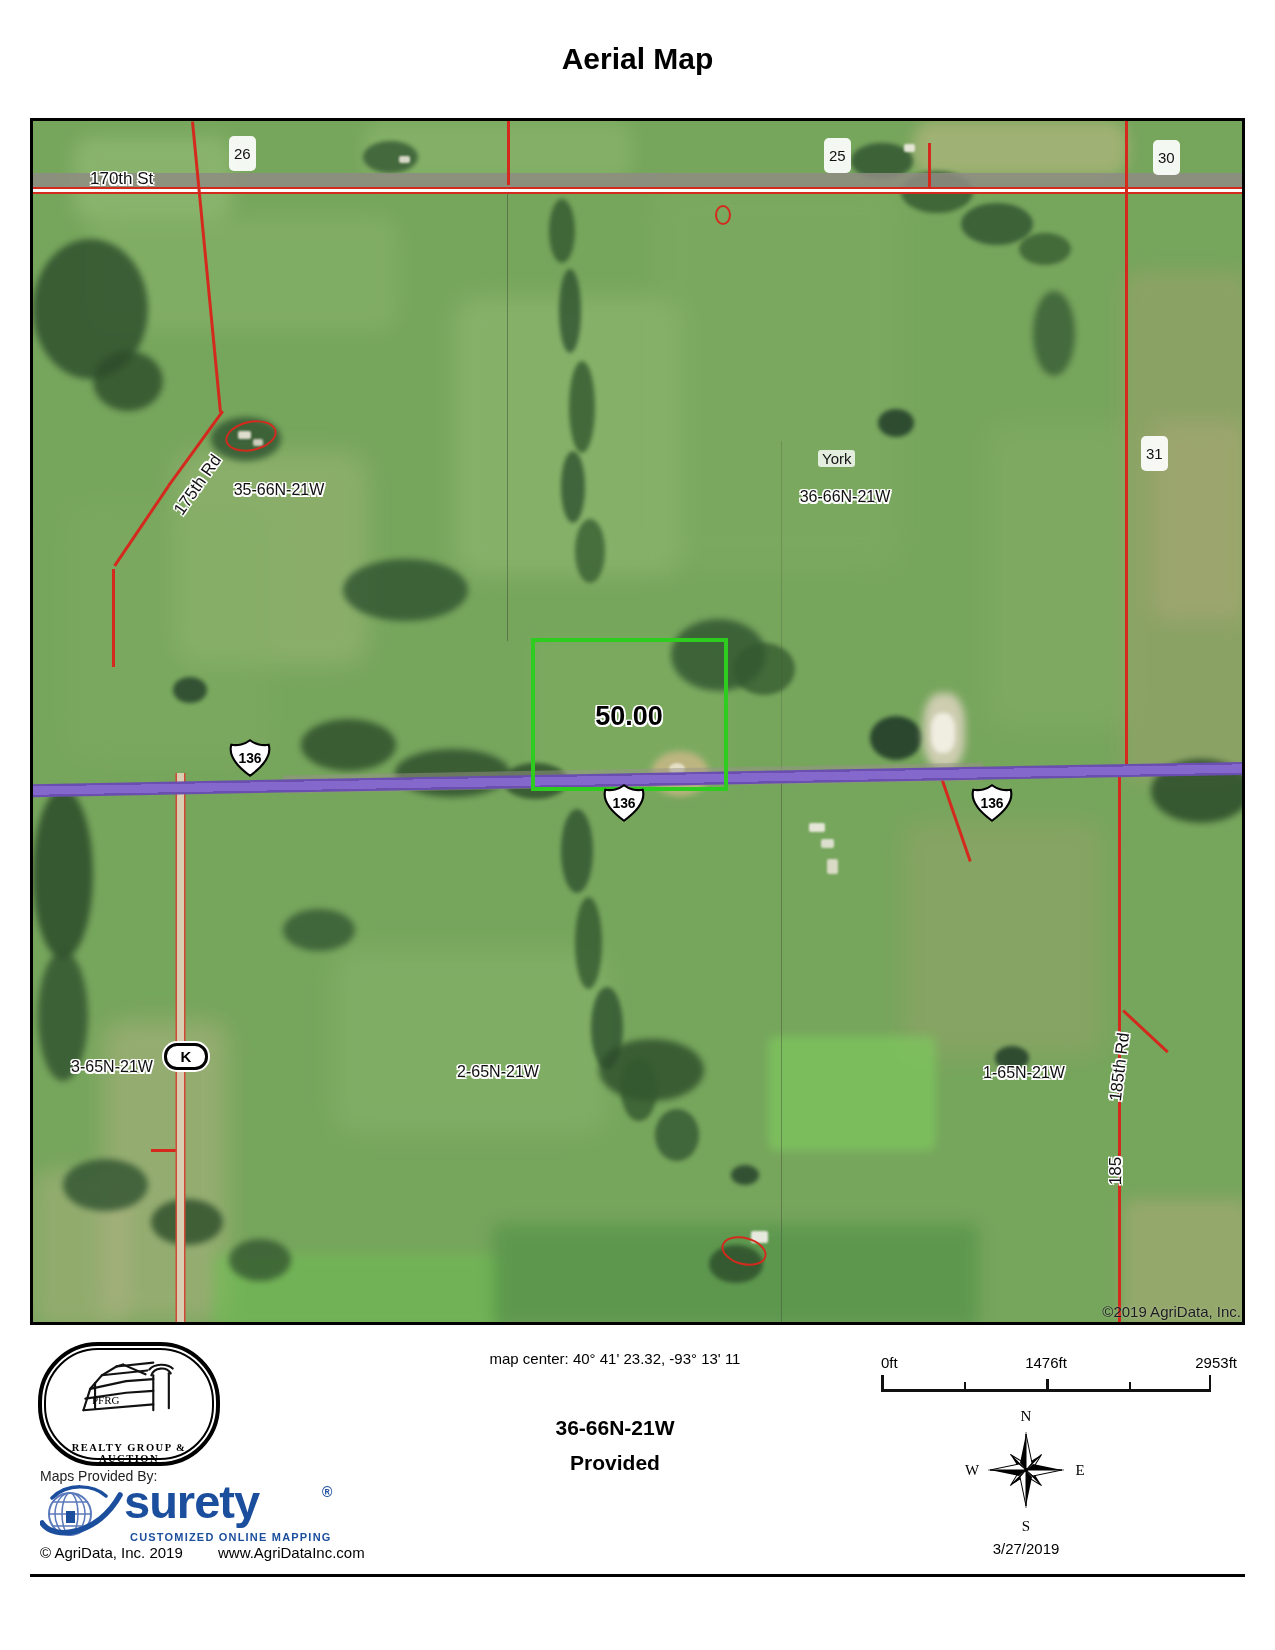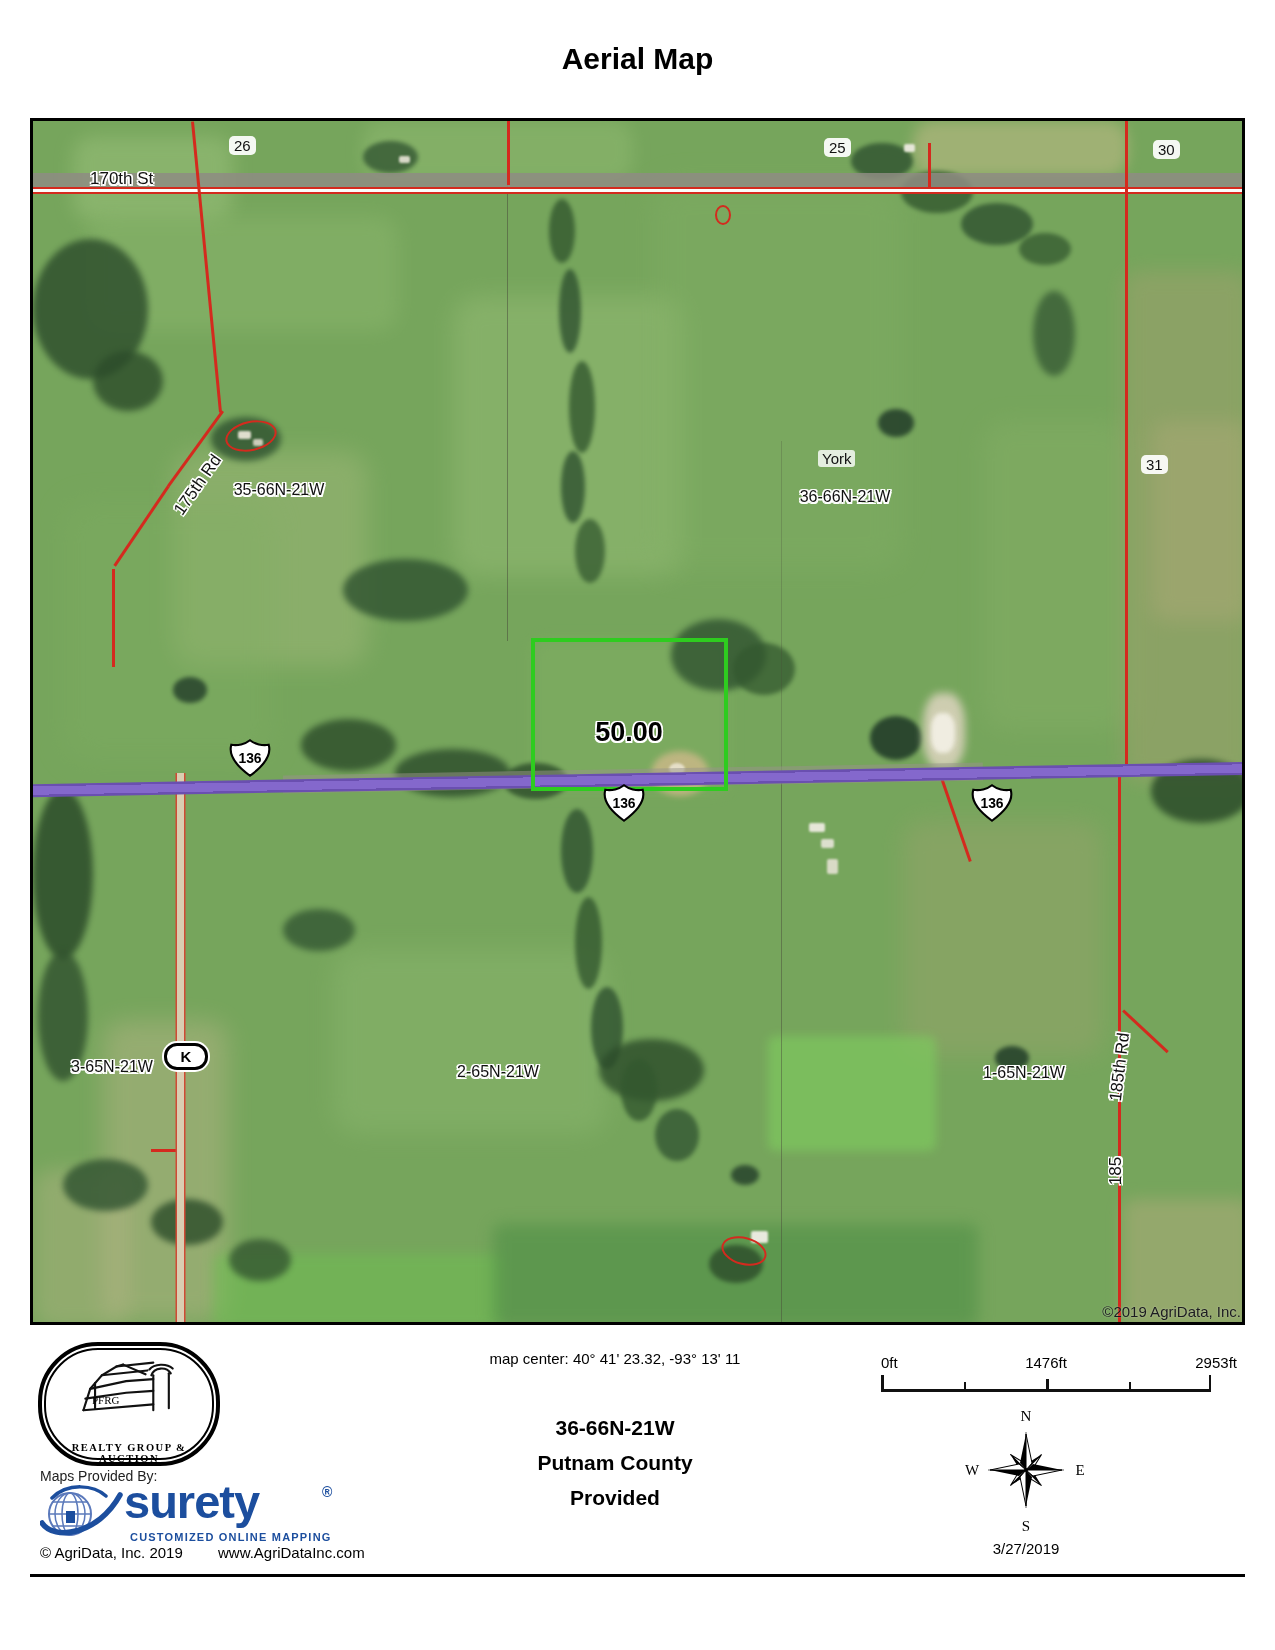--- a/index.html
+++ b/index.html
@@ -9,21 +9,21 @@
   #title{left:0;top:42px;width:1275px;text-align:center;font-size:30px;font-weight:bold;color:#000;}
   
   #map{left:30px;top:118px;width:1215px;height:1207px;border:3px solid #000;box-sizing:border-box;
        background:#76a55c;overflow:hidden;}
   #terrain div{position:absolute;}
   .road{position:absolute;background:#d42a1e;}
   .halo{text-shadow:-1.5px -1.5px 0 #fff,1.5px -1.5px 0 #fff,-1.5px 1.5px 0 #fff,1.5px 1.5px 0 #fff,
         -1.5px 0 0 #fff,1.5px 0 0 #fff,0 -1.5px 0 #fff,0 1.5px 0 #fff;}
   .mlabel{position:absolute;font-size:16px;color:#111;text-align:center;white-space:nowrap;}
   .pill{position:absolute;font-size:15px;color:#111;background:rgba(255,255,255,.92);
-        border-radius:5px;padding:0 5px;line-height:19px;}
+        border-radius:5px;padding:8px 5px;line-height:19px;}
   .shield{position:absolute;width:46px;height:42px;}
   .shield text{font:bold 14.5px "Liberation Sans",sans-serif;}
   .acres{position:absolute;font-size:27px;font-weight:bold;color:#000;text-align:center;}
   .parcel{position:absolute;border:4px solid #2ecc1f;box-sizing:border-box;}
   
   .ftext{position:absolute;color:#000;}
   #pfrg-oval{left:38px;top:1342px;width:182px;height:124px;border:4px solid #000;border-radius:60px;
              box-sizing:border-box;background:#fff;}
   #pfrg-oval::before{content:"";position:absolute;inset:2px;border:2px solid #000;border-radius:54px;}
   #premier{left:0;top:68px;width:100%;text-align:center;font-family:"Liberation Serif",serif;
@@ -141,41 +141,41 @@
   <div class="road" style="left:921px;top:652px;width:2.5px;height:91px;transform:rotate(-19deg);"></div>
   <div class="abs" style="left:688px;top:1116px;width:42px;height:24px;border:2.5px solid #d42a1e;border-radius:50%;transform:rotate(15deg);"></div>
   <div class="road" style="left:118px;top:1028px;width:26px;height:2.5px;"></div>
 
   <div class="abs" style="left:144px;top:652px;width:7px;height:555px;background:#d9ceb2;box-shadow:-1.5px 0 0 #cf4a35,1.5px 0 0 #cf4a35;"></div>
 
   <div class="abs" style="left:250px;top:648px;width:700px;height:18px;background:#97948a;opacity:.5;transform:rotate(-1.05deg);"></div>
   <div class="abs" style="left:-5px;top:652px;width:1225px;height:13px;transform:rotate(-1.05deg);background:linear-gradient(#6a4fb0 0 18%,#8468cc 18% 82%,#6a4fb0 82% 100%);"></div>
 
   <div class="parcel" style="left:498px;top:517px;width:197px;height:153px;"></div>
-  <div class="acres halo" style="left:536px;top:580px;width:120px;margin-top:16px;">50.00</div>
+  <div class="acres halo" style="left:536px;top:580px;width:120px;">50.00</div>
 
   <svg class="shield" viewBox="0 0 48 42" style="left:194px;top:616px;">
     <path d="M24,2.5 C19,6.5 11,8.5 4.5,7.2 C2.5,14 4,25 24,39.5 C44,25 45.5,14 43.5,7.2 C37,8.5 29,6.5 24,2.5 Z" fill="#fff" stroke="#000" stroke-width="2.2"></path>
     <text x="24" y="26" text-anchor="middle">136</text>
   </svg>
   <svg class="shield" viewBox="0 0 48 42" style="left:568px;top:661px;">
     <path d="M24,2.5 C19,6.5 11,8.5 4.5,7.2 C2.5,14 4,25 24,39.5 C44,25 45.5,14 43.5,7.2 C37,8.5 29,6.5 24,2.5 Z" fill="#fff" stroke="#000" stroke-width="2.2"></path>
     <text x="24" y="26" text-anchor="middle">136</text>
   </svg>
   <svg class="shield" viewBox="0 0 48 42" style="left:936px;top:661px;">
     <path d="M24,2.5 C19,6.5 11,8.5 4.5,7.2 C2.5,14 4,25 24,39.5 C44,25 45.5,14 43.5,7.2 C37,8.5 29,6.5 24,2.5 Z" fill="#fff" stroke="#000" stroke-width="2.2"></path>
     <text x="24" y="26" text-anchor="middle">136</text>
   </svg>
 
   <div style="position:absolute;left:131px;top:922px;width:44px;height:27px;background:#fff;border:3px solid #000;border-radius:13px;box-sizing:border-box;box-shadow:0 0 0 2px #fff;text-align:center;font-weight:bold;font-size:15px;line-height:21px;">K</div>
 
   <div class="pill" style="left:196px;top:15px;">26</div>
   <div class="pill" style="left:791px;top:17px;">25</div>
   <div class="pill" style="left:1120px;top:19px;">30</div>
-  <div class="pill" style="left:1108px;top:334px;">31</div>
+  <div class="pill" style="left:1108px;top:315px;">31</div>
 
   <div class="mlabel halo" style="left:57px;top:48px;font-size:17px;">170th St</div>
   <div class="mlabel halo" style="left:115px;top:354px;width:100px;font-size:17px;transform:rotate(-55deg);">175th Rd</div>
   <div class="mlabel halo" style="left:166px;top:360px;width:160px;">35-66N-21W</div>
   <div class="mlabel" style="left:785px;top:329px;font-size:15px;background:rgba(255,255,255,.8);border-radius:3px;padding:0 4px;">York</div>
   <div class="mlabel halo" style="left:732px;top:367px;width:160px;">36-66N-21W</div>
   <div class="mlabel halo" style="left:4px;top:937px;width:150px;">3-65N-21W</div>
   <div class="mlabel halo" style="left:390px;top:942px;width:150px;">2-65N-21W</div>
   <div class="mlabel halo" style="left:916px;top:943px;width:150px;">1-65N-21W</div>
   <div class="mlabel halo" style="left:1037px;top:936px;width:100px;font-size:17px;transform:rotate(-83deg);">185th Rd</div>
@@ -217,21 +217,20 @@
 </svg>
 <div class="abs" id="surety-name">surety</div>
 <div class="abs" id="surety-reg">®</div>
 <div class="abs" id="surety-tag">CUSTOMIZED ONLINE MAPPING</div>
 <div class="abs ftext" style="left:40px;top:1544px;font-size:15px;">© AgriData, Inc. 2019</div>
 <div class="abs ftext" style="left:218px;top:1544px;font-size:15px;">www.AgriDataInc.com</div>
 
 <div class="abs ftext" style="left:440px;top:1350px;width:350px;text-align:center;font-size:15px;">map center: 40° 41' 23.32,  -93° 13' 11</div>
 <div class="abs" style="left:440px;top:1410px;width:350px;text-align:center;font-size:21px;font-weight:bold;color:#000;line-height:35px;">
   <div>36-66N-21W</div>
-  <div>Putnam County</div>
   <div>Provided</div>
 </div>
 
 <div class="abs" id="scalebar">
   <div class="lbl" style="left:0;">0ft</div>
   <div class="lbl" style="left:115px;width:100px;text-align:center;">1476ft</div>
   <div class="lbl" style="right:-26px;">2953ft</div>
   <div id="bar">
     <span style="left:0;height:14px;"></span>
     <span style="left:25%;height:7px;"></span>

